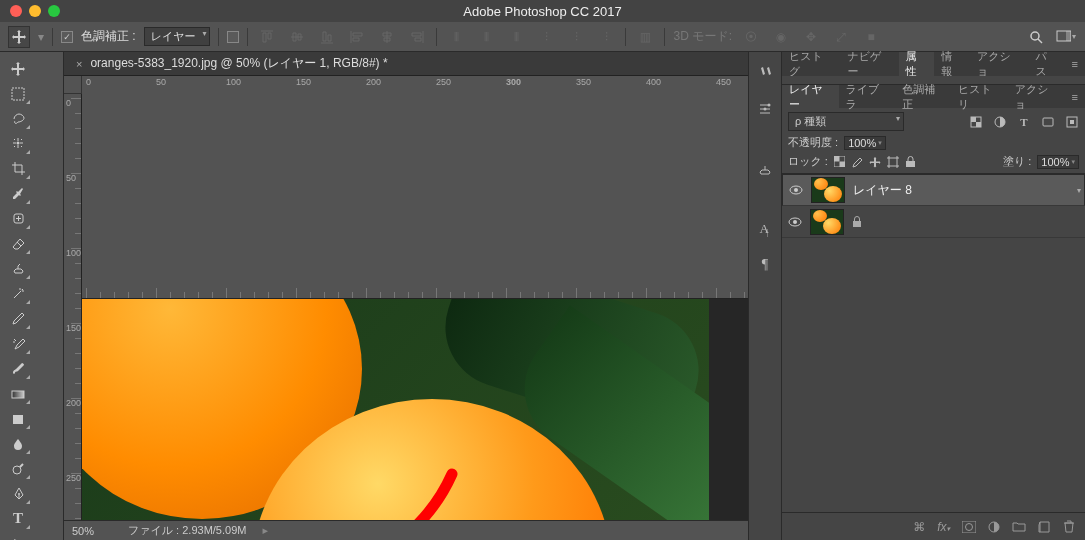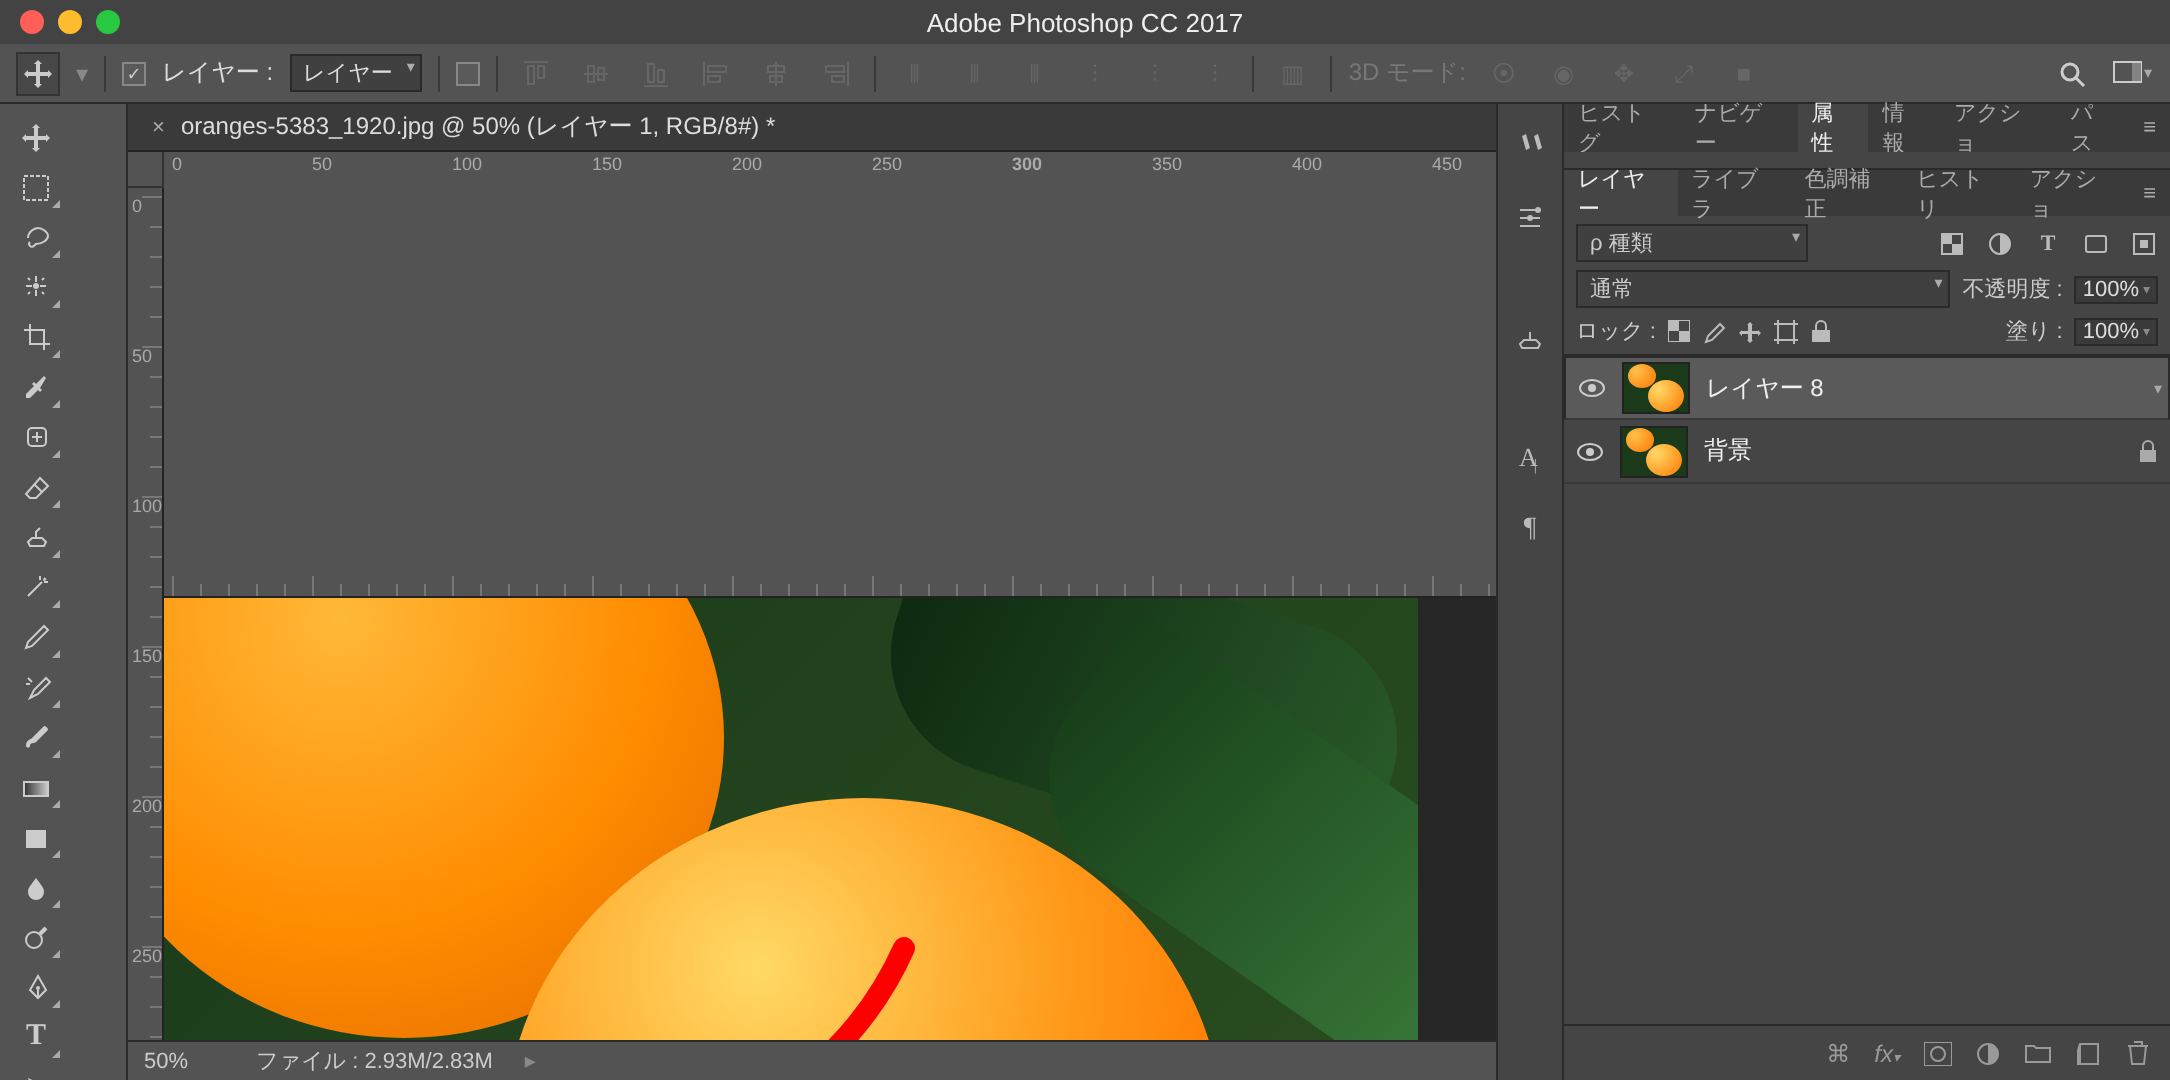--- a/index.html
+++ b/index.html
@@ -84,21 +84,21 @@
 
 <div class="optbar">
   <div class="iconbtn" style="border:1px solid #333;background:#474747;">
     <svg width="16" height="16" viewBox="0 0 16 16">
         <path d="M8 1l2 2H9v4h4V6l2 2-2 2V9H9v4h1l-2 2-2-2h1V9H3v1L1 8l2-2v1h4V3H6z" fill="#ccc"></path>
       </svg>
   </div>
   <span style="color:#888">▾</span>
   <div class="sep"></div>
   <div class="chk on"></div>
-  <span>レイヤー :</span>
+  <span>色調補正 :</span>
   <div class="sel"><span>レイヤー</span></div>
   <div class="sep"></div>
   <div class="chk"></div>
   <div class="sep"></div>
   <div class="iconbtn dis">
       <svg width="14" height="14">
         <path d="M1 1h12M3 3h3v9H3zM8 3h3v6H8z" stroke="#666" fill="none"></path>
       </svg>
     </div>
   <div class="iconbtn dis">
@@ -396,21 +396,21 @@
               <path d="M30 105 L 28 70 M30 105 L 68 100" stroke="#ff0000" stroke-width="11" fill="none" stroke-linecap="round"></path>
             </svg>
           </div>
         </div>
       </div>
     </div>
     <div class="statusbar">
       <span style="min-width:40px">50%</span>
       <span>
         <span>ファイル :</span>
-        <span>2.93M/2.83M</span>
+        <span>2.93M/5.09M</span>
       </span>
       <span style="color:#888">▸</span>
     </div>
   </div>
 
   <div class="rightstack">
     <div class="ri">
         <svg width="16" height="16">
           <path d="M4 3l2 7 2-1-2-7zM10 3l2 7 2-1-2-7z" fill="#bbb"></path>
         </svg>
@@ -484,21 +484,20 @@
             </div>
           <div class="fi">
               <svg width="12" height="12">
                 <rect x="1" y="1" width="10" height="10" stroke="#bbb" fill="none"></rect>
                 <rect x="4" y="4" width="4" height="4" fill="#bbb"></rect>
               </svg>
             </div>
         </div>
       </div>
       <div class="row">
-        <div class="sel" style="flex:1"><span>通常</span></div>
         <span>不透明度 :</span>
         <div class="numfield">
             <span>100%</span>
           </div>
       </div>
       <div class="row" style="font-size:11px">
         <span>ロック :</span>
         <span class="fi">
             <svg width="11" height="11">
               <rect width="11" height="11" fill="none" stroke="#bbb"></rect>
@@ -557,21 +556,20 @@
               <ellipse cx="7" cy="5" rx="6" ry="4" stroke="#ccc" fill="none"></ellipse>
               <circle cx="7" cy="5" r="2" fill="#ccc"></circle>
             </svg>
           </div>
           <div class="thumb">
             <div class="mini" style="background: rgb(26, 58, 26); border-radius: 0px;">
               <div style="position:absolute;left:2px;top:0;width:14px;height:12px;border-radius:50%;background:radial-gradient(circle at 30% 30%,#ffc04d,#ff7700)"></div>
               <div style="position:absolute;left:12px;top:8px;width:18px;height:16px;border-radius:50%;background:radial-gradient(circle at 30% 30%,#ffd966,#ff7700)"></div>
             </div>
           </div>
-          <div class="layer-name">背景</div>
           <div class="lock">
             <svg width="10" height="12">
               <rect x="1" y="5" width="8" height="6" fill="#aaa"></rect>
               <path d="M2.5 5V3a2.5 2.5 0 015 0v2" stroke="#aaa" fill="none"></path>
             </svg>
           </div>
         </div>
       </div>
 
     <div class="panels-footer">

